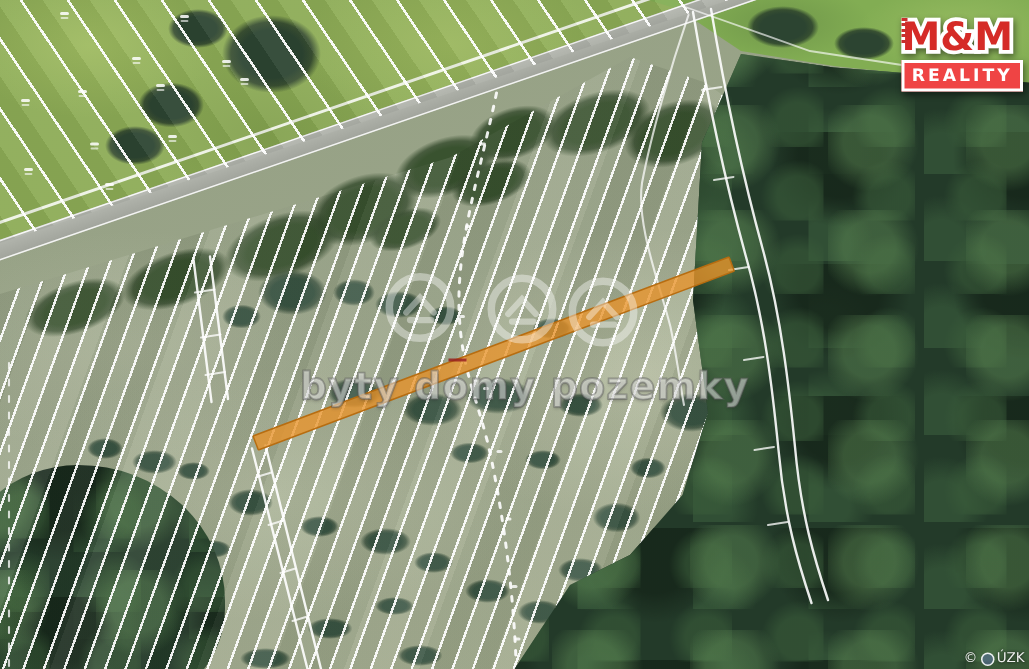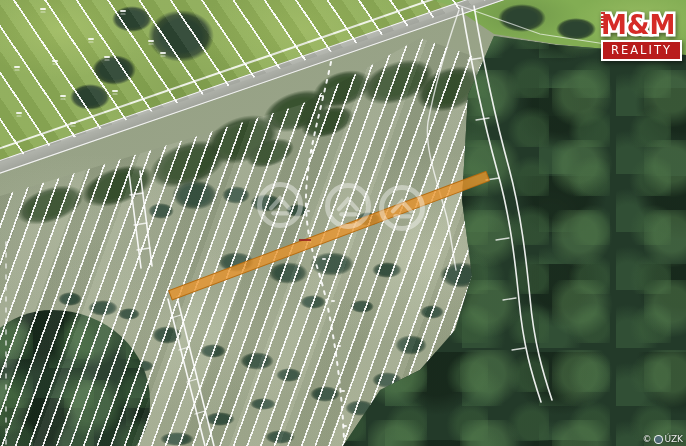--- a/index.html
+++ b/index.html
@@ -89,22 +89,22 @@
   
   #logo{position:absolute;left:601px;top:12px;width:81px;
       filter:drop-shadow(1px 2px 2px rgba(0,0,0,0.45));}
   #logo-mm{position:relative;height:27px;}
   #logo-mm span{position:absolute;left:0;right:9px;top:0;text-align:center;
       font-weight:bold;font-size:26px;line-height:27px;}
   #logo-mm .back{color:#fff;-webkit-text-stroke:5px #fff;}
   #logo-mm .front{color:#d52b27;}
   #logo-side{position:absolute;right:1px;top:5px;width:4px;height:18px;
       background:repeating-linear-gradient(to bottom,#c9302c 0 2px,rgba(0,0,0,0) 2px 3.6px);}
-  #logo-reality{margin-top:1px;background:#b91c1c;border:2px solid #fff;color:#fff;
-      font-weight:normal;font-size:11.5px;letter-spacing:2px;text-align:center;
+  #logo-reality{margin-top:1px;background:#ef4444;border:2px solid #fff;color:#fff;
+      font-weight:bold;font-size:11.5px;letter-spacing:2px;text-align:center;
       padding:1px 0 2px;}
 
   
   #attr{position:absolute;right:3px;bottom:2px;display:flex;align-items:center;gap:2px;
       color:rgba(255,255,255,0.92);font-size:9px;text-shadow:0 0 2px rgba(0,0,0,0.85);}
   #attr .emblem{width:9px;height:9px;border-radius:50%;box-sizing:border-box;
       border:1px solid rgba(255,255,255,0.9);background:rgba(90,110,160,0.55);}
 </style>
 </head>
 <body>
@@ -238,20 +238,21 @@
       </svg>
   </div>
   <div class="wm-circle" style="left:379px;top:185px">
     <svg width="30" height="30" viewBox="0 0 36 36">
         <g fill="none" stroke="rgba(255,255,255,0.40)" stroke-width="5" stroke-linecap="round">
           <path d="M7,22 L18,10 L29,22"></path>
           <path d="M10,28 L27,28"></path>
         </g>
       </svg>
   </div>
+  <div id="wm-text">byty domy pozemky</div>
 
   <div id="label-sub"></div>
 
   <div id="logo">
     <div id="logo-mm">
       <span class="back">M&amp;M</span>
       <span class="front">M&amp;M</span>
       <span id="logo-side"></span>
     </div>
     <div id="logo-reality">REALITY</div>

